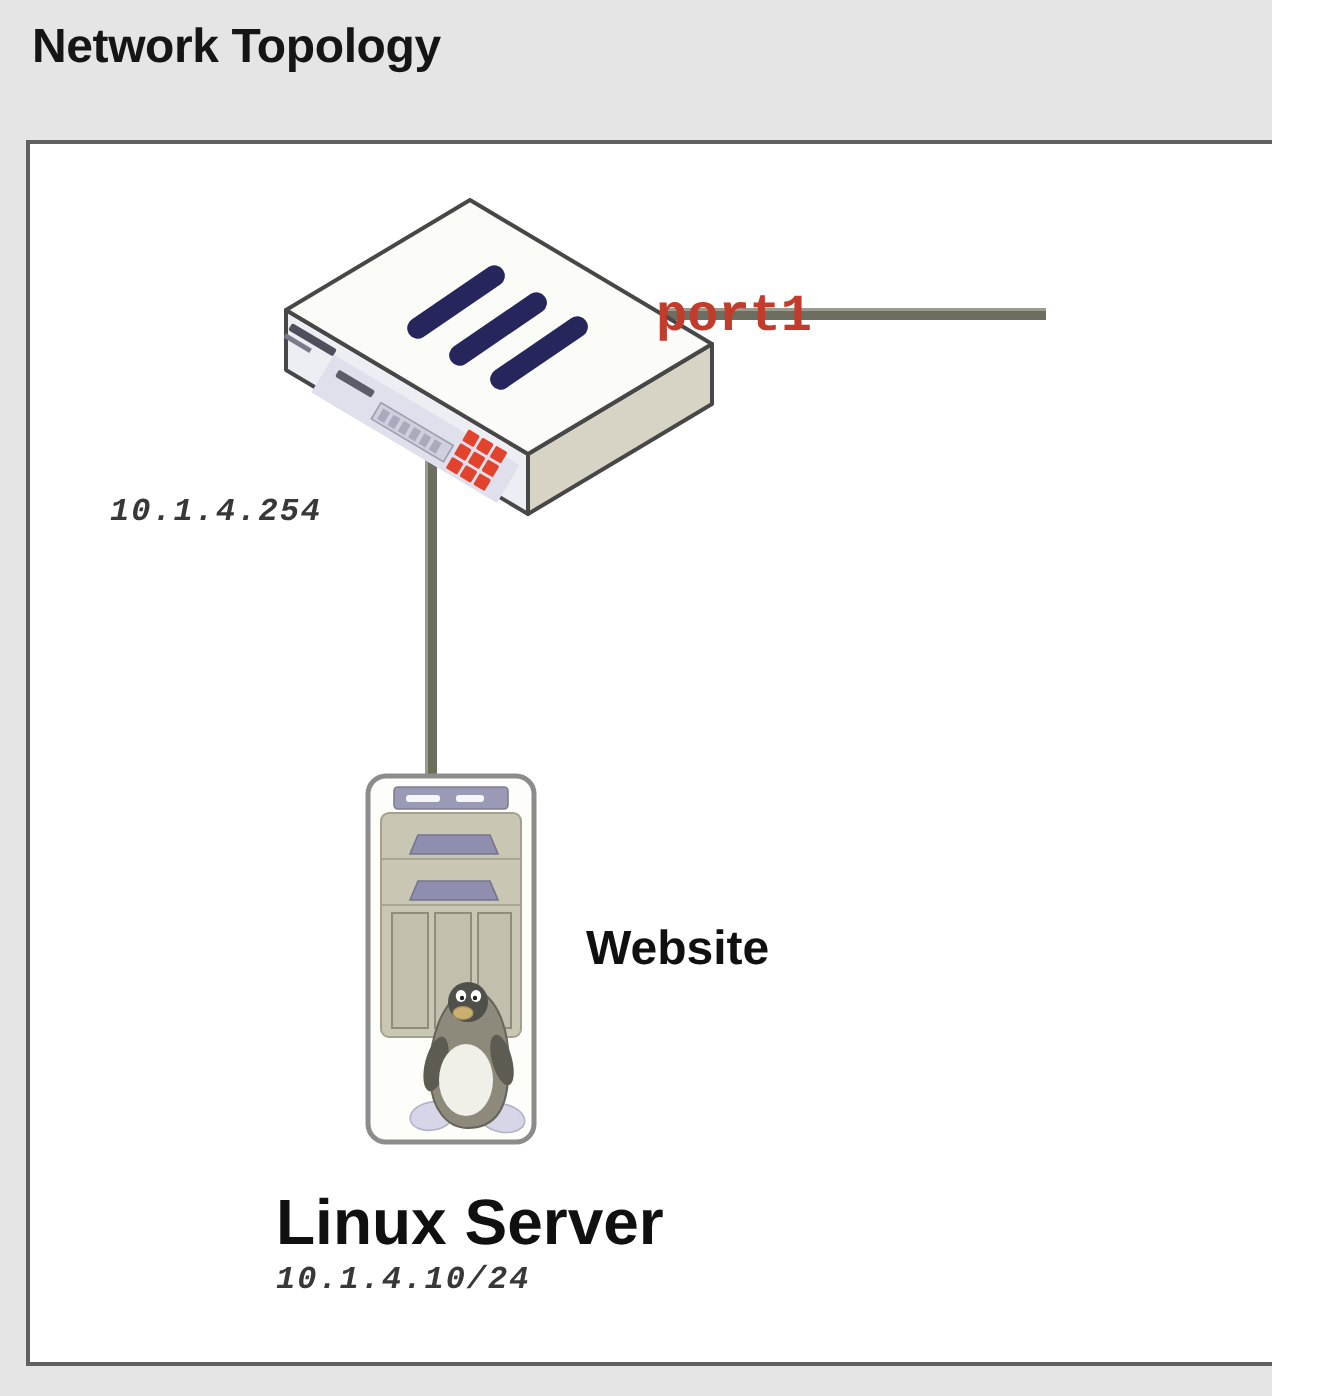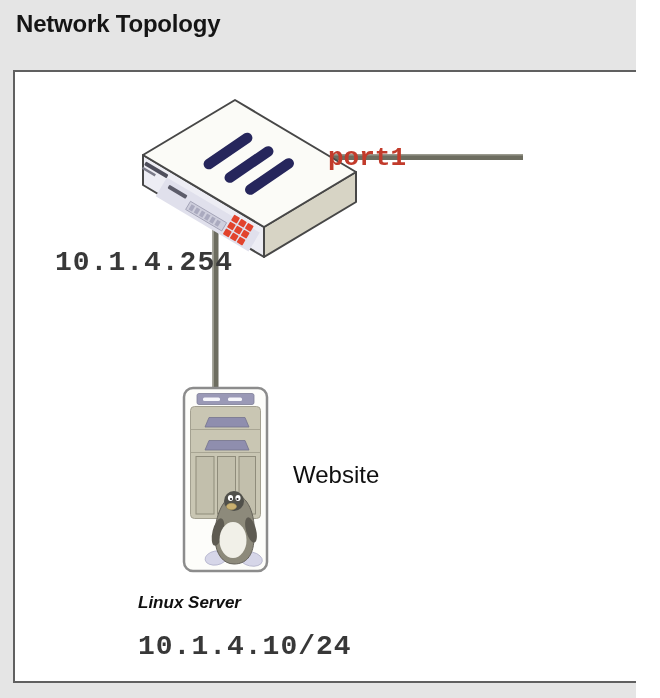--- a/index.html
+++ b/index.html
@@ -34,24 +34,24 @@
     position: absolute;
     left: 0;
     top: 0;
     width: 660px;
     height: 698px;
     pointer-events: none;
   }
   .lbl { position: absolute; white-space: nowrap; }
   .mono { font-family: "Liberation Mono", "DejaVu Sans Mono", monospace; font-weight: bold; }
   .port-lbl { color: #c23b2b; font-size: 26px; }
-  .ip-lbl   { color: #383838; font-size: 28px; letter-spacing: 1px; }
-  .web-title   { font-size: 24px; font-weight: normal; color: #101010; }
+  .ip-lbl   { color: #383838; font-size: 16px; letter-spacing: 1px; font-style: italic; }
+  .web-title   { font-size: 24px; font-weight: bold; color: #101010; }
   .web-url     { font-size: 25px; color: #1c1c1c; letter-spacing: 0.5px; }
-  .server-name { font-size: 17px; font-weight: bold; color: #101010; font-style: italic; }
+  .server-name { font-size: 32px; font-weight: bold; color: #101010; }
 </style>
 </head>
 <body>
 
 <div class="stage">
 
   <div class="title">Network Topology</div>
 
   <div class="frame"></div>
 

